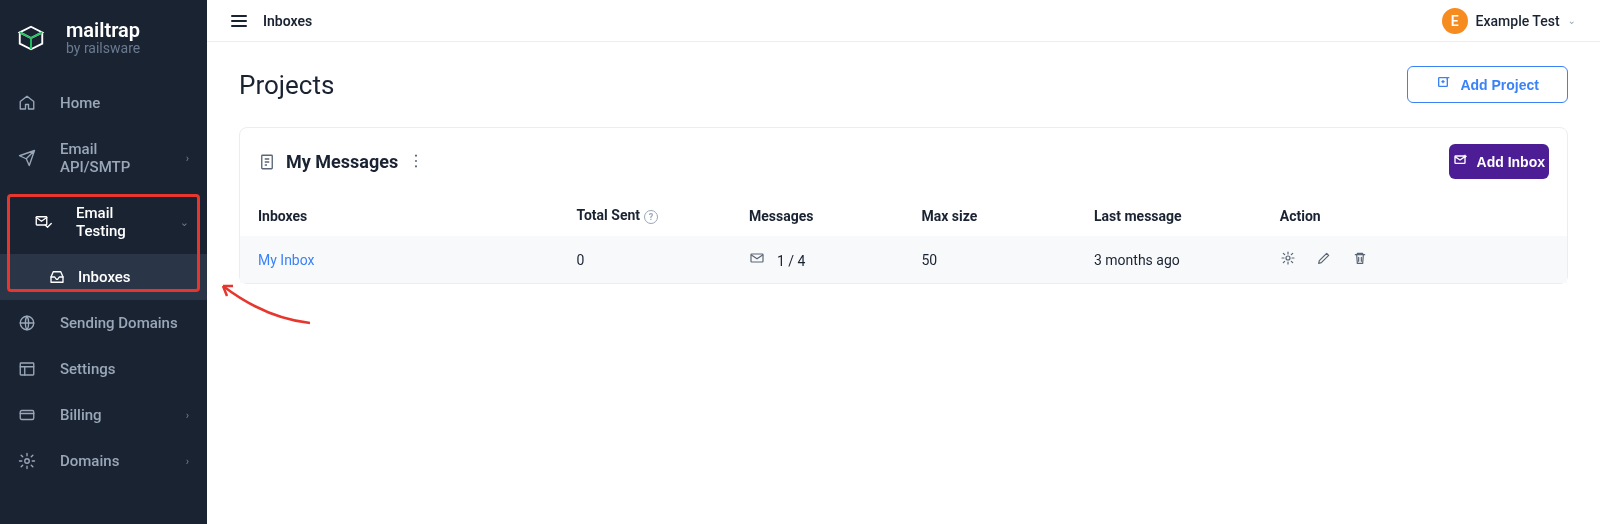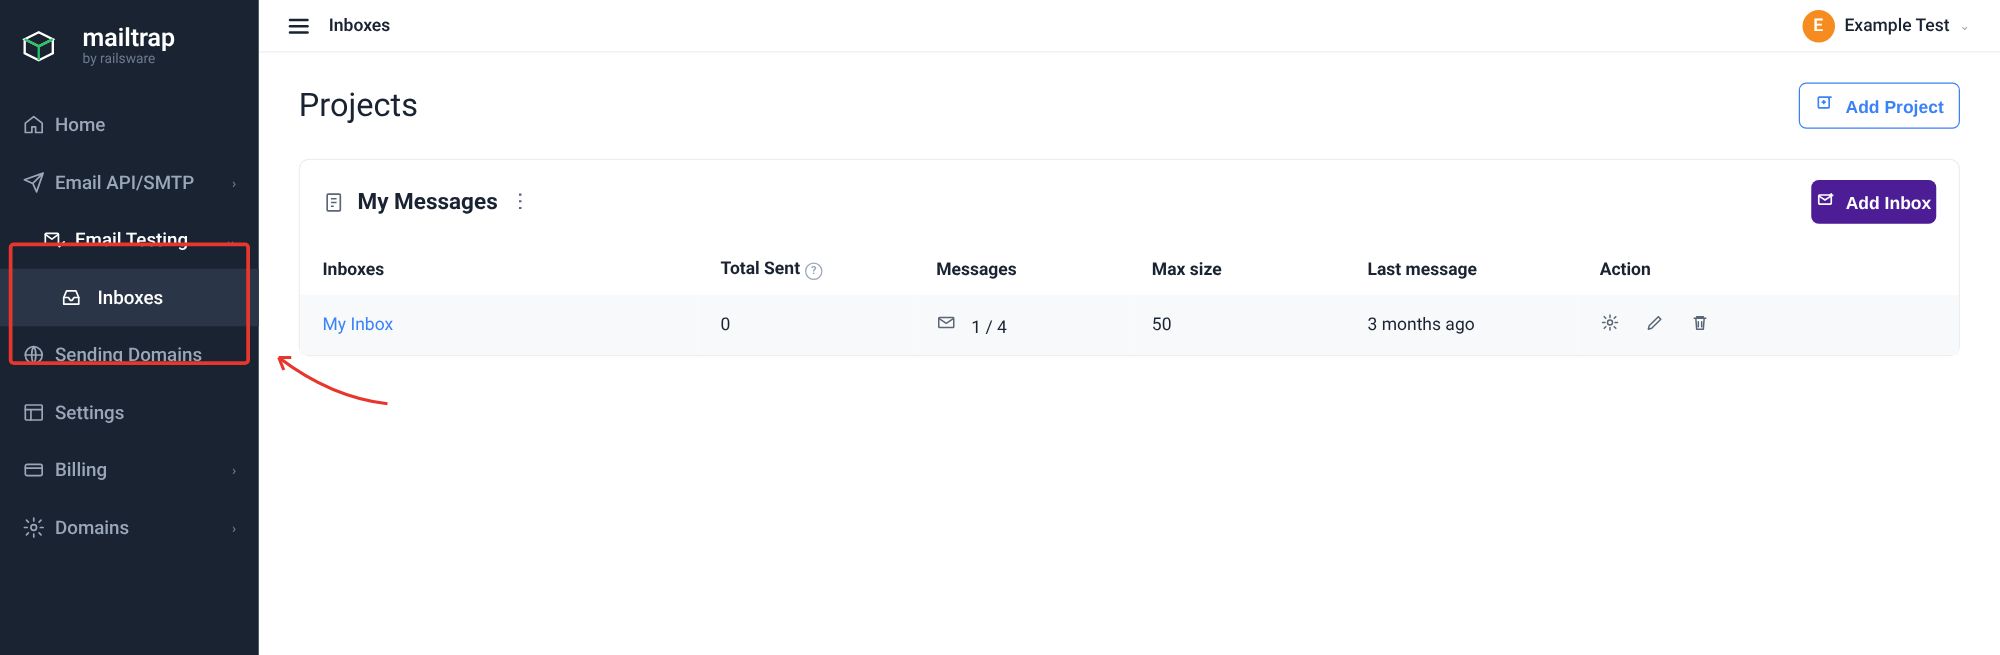--- a/index.html
+++ b/index.html
@@ -21,24 +21,24 @@
       position: relative;
     }
     .logo-area {
       padding: 20px 16px 24px;
       display: flex;
       align-items: center;
       gap: 20px;
     }
     .logo-mark { width: 30px; height: 30px; display:flex; align-items:center; justify-content:center; }
     .logo-text { color: #fff; font-size: 20px; font-weight: 600; line-height: 1; }
-    .logo-sub { color: #6b7a8f; font-size: 11px; font-weight: 400; }
+    .logo-sub { color: #6b7a8f; font-size: 14px; font-weight: 400; }
     .nav { display:flex; flex-direction:column; }
     .nav-item {
-      display:flex; align-items:center; gap:8px;
+      display:flex; align-items:center; gap:24px;
       padding: 14px 18px;
       color:#9aa7b8; font-size:15px; font-weight:500;
       cursor:pointer; position:relative;
     }
     .nav-item.active { color:#fff;margin-left:16px; }
     .nav-item .chevron { margin-left:auto; font-size:11px; color:#6b7a8f; }
     .sub-item {
       display:flex; align-items:center; gap:12px;
       padding: 14px 18px 14px 48px;
       color:#fff; font-size:15px; font-weight:500;
@@ -66,21 +66,21 @@
     .avatar { width:26px; height:26px; border-radius:50%; background:#f68b1f; color:#fff; display:flex; align-items:center; justify-content:center; font-weight:600; font-size:14px; }
     .user-name { font-size:14px; font-weight:500; color:#1a2332; }
     .user-btn .caret { font-size:10px; color:#9aa7b8; }
 
     .content { padding:24px 32px; position:relative; }
     .page-head { display:flex; align-items:center; margin-bottom:24px; }
     .page-title { font-size:26px; font-weight:400; color:#1a2332; }
     .add-project-btn {
       margin-left:auto;
       display:flex; align-items:center; gap:8px;
-      padding:8px 12px; border:1px solid #3b82f6; color:#3b82f6;
+      padding:8px 28px; border:1px solid #3b82f6; color:#3b82f6;
       background:#fff; border-radius:6px; font-size:14px; font-weight:600;
       cursor:pointer;
     }
     .add-project-btn svg { width:16px; height:16px; stroke:#3b82f6; fill:none; stroke-width:2; }
 
     .project-card {
       border:1px solid #ebedf0; border-radius:8px;
     }
     .project-head {
       display:flex; align-items:center; padding:16px 18px;

